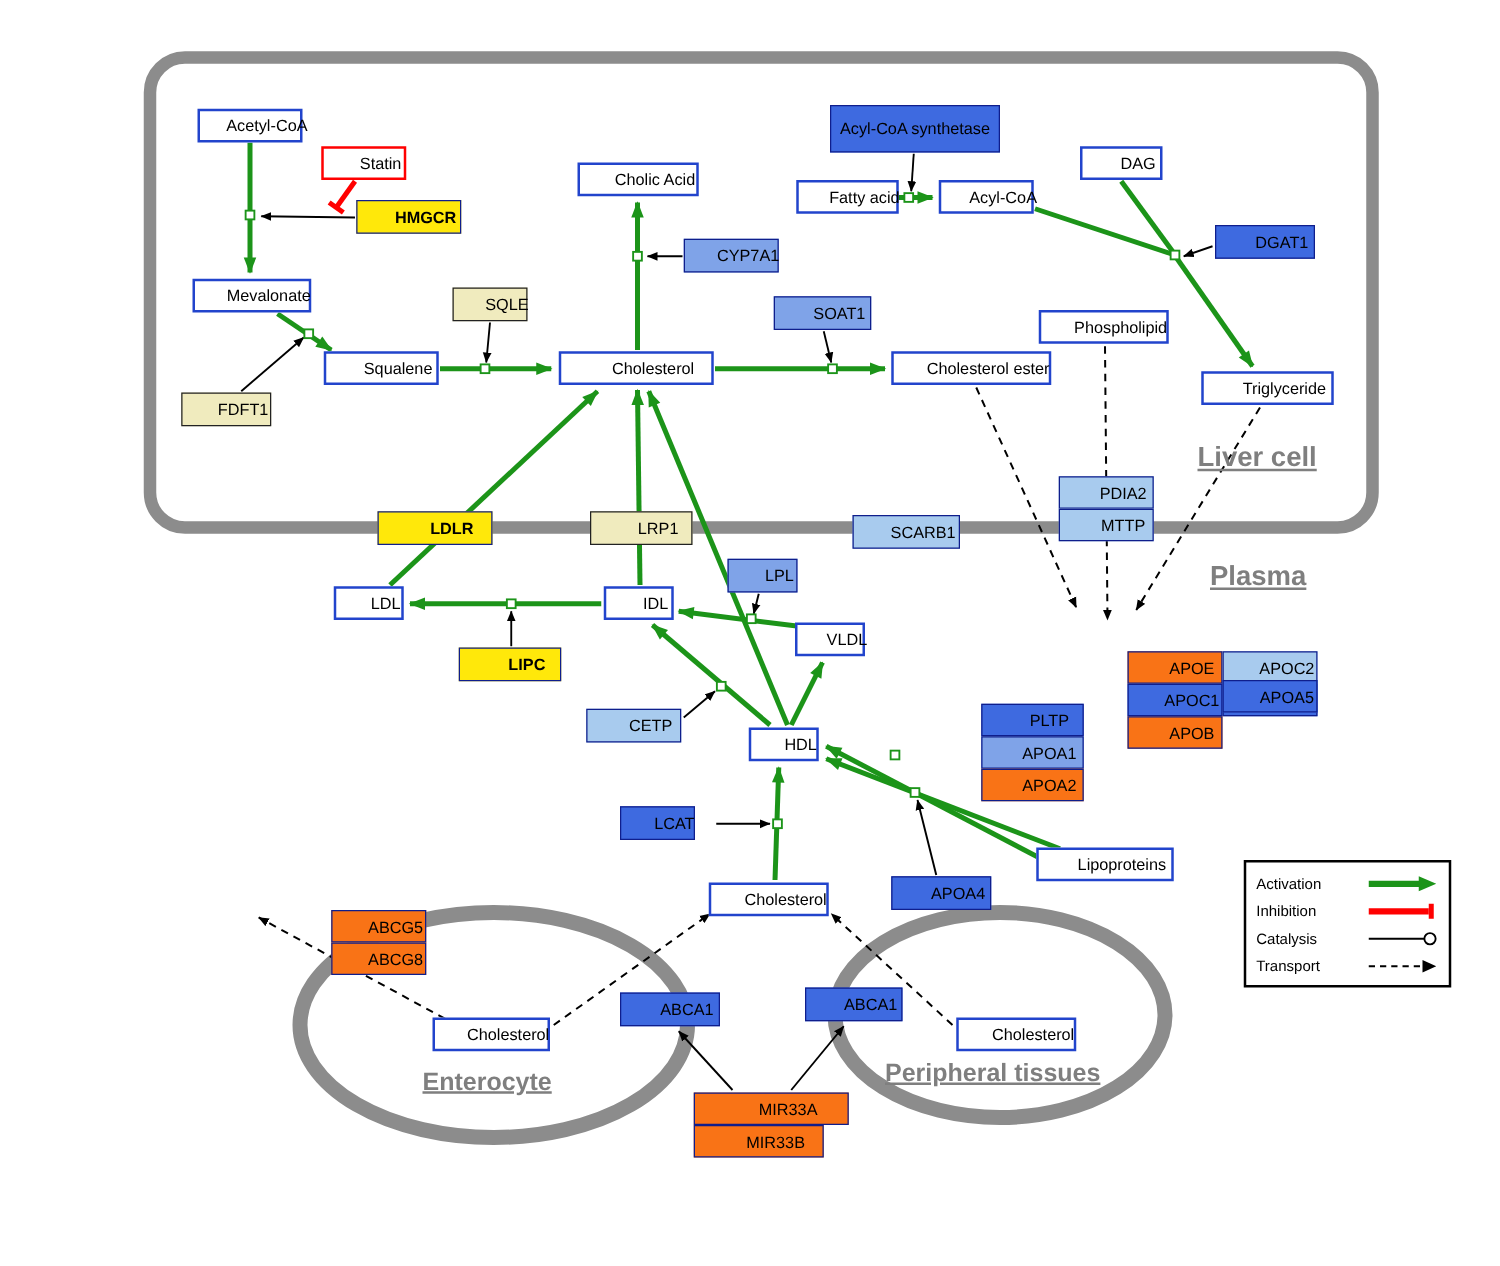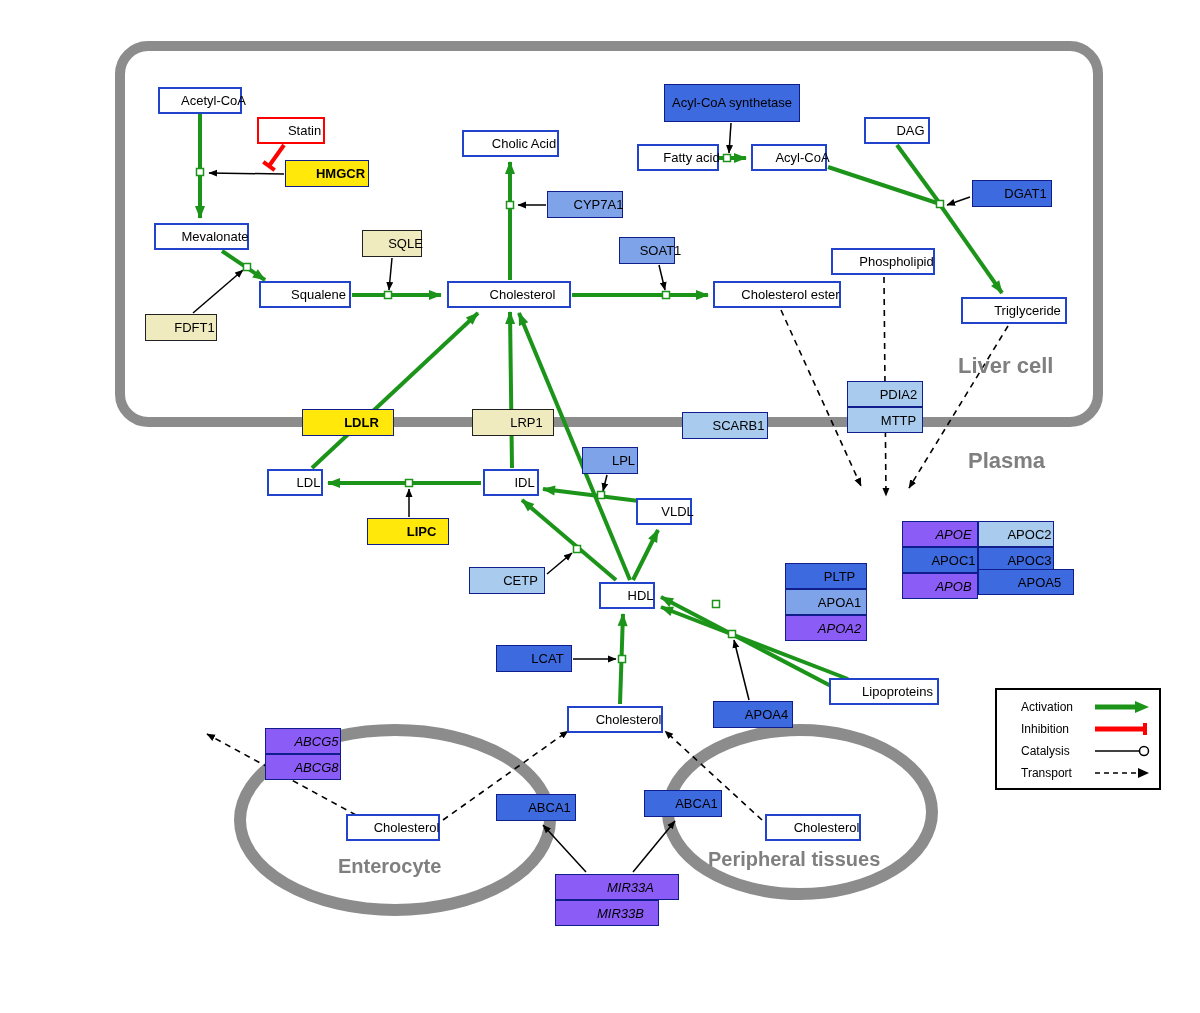--- a/index.html
+++ b/index.html
@@ -4,35 +4,35 @@
 <title>Pathway diagram</title>
 <style>
   html,body{margin:0;padding:0;background:#fff;}
   #canvas{position:relative;width:1200px;height:1013px;background:#fff;overflow:hidden;
           font-family:"Liberation Sans",sans-serif;}
   #edges{position:absolute;left:0;top:0;}
   .node{position:absolute;box-sizing:border-box;height:27px;display:flex;align-items:center;
         justify-content:center;font-size:13px;color:#000;background:#fff;text-align:center;
         white-space:nowrap;padding-left:27px;}
   .met{border:2px solid #2244CC;}
-  .g-dark{background:#8b5cf6;border:1px solid #0F1E8C;font-style:italic;}
+  .g-dark{background:#f97316;border:1px solid #0F1E8C;}
   .g-mid{background:#3E6AE0;border:1px solid #0F1E8C;}
   .g-soft{background:#7FA3E8;border:1px solid #0F1E8C;}
   .g-light{background:#A8CBEE;border:1px solid #0F1E8C;}
   .g-yellow{background:#FFE80A;border:1px solid #0F1E8C;font-weight:bold;}
   .g-cream{background:#F0EBBE;border:1px solid #222;}
   .statin{border:2px solid #FF0000;}
   .stack{height:26px;}
   .two-line{height:38px;line-height:1.05;white-space:normal;padding:16px 4px;font-size:13px;}
-  .region-label{position:absolute;font-weight:bold;color:#7F7F7F;}
+  .region-label{position:absolute;font-weight:bold;color:#7F7F7F;text-decoration:underline;}
   .lg{font-size:22px;}
   .md{font-size:20px;}
   .legend{position:absolute;left:995px;top:688px;width:166px;height:102px;background:#fff;
           border:2px solid #000;box-sizing:border-box;padding:6px 8px;}
-  .legend-row{display:flex;align-items:center;justify-content:space-between;height:22px;margin-left:16px;}
+  .legend-row{display:flex;align-items:center;justify-content:space-between;height:22px;}
   .legend-label{font-size:12px;color:#000;}
 </style>
 </head>
 <body>
 
 <div id="canvas">
 
 <svg id="edges" width="1200" height="1013" viewBox="0 0 1200 1013">
   <defs>
     <marker id="arrow-green" markerUnits="userSpaceOnUse" markerWidth="16" markerHeight="12" refX="13" refY="6" orient="auto">
@@ -146,39 +146,39 @@
 <div class="node met" style="left:567px;top:706px;width:96px">Cholesterol</div>
 <div class="node met" style="left:346px;top:814px;width:94px">Cholesterol</div>
 <div class="node met" style="left:765px;top:814px;width:96px">Cholesterol</div>
 
 <div class="node g-yellow" style="left:285px;top:160px;width:84px">HMGCR</div>
 <div class="node g-cream" style="left:145px;top:314px;width:72px">FDFT1</div>
 <div class="node g-cream" style="left:362px;top:230px;width:60px">SQLE</div>
 <div class="node g-soft" style="left:547px;top:191px;width:76px">CYP7A1</div>
 <div class="node g-mid two-line" style="left:664px;top:84px;width:136px">Acyl-CoA synthetase</div>
 <div class="node g-mid" style="left:972px;top:180px;width:80px">DGAT1</div>
-<div class="node g-soft" style="left:619px;top:237px;width:56px">SOAT1</div>
+<div class="node g-soft" style="left:619px;top:237px;width:78px">SOAT1</div>
 <div class="node g-light stack" style="left:847px;top:381px;width:76px">PDIA2</div>
 <div class="node g-light stack" style="left:847px;top:407px;width:76px">MTTP</div>
 <div class="node g-yellow" style="left:302px;top:409px;width:92px">LDLR</div>
 <div class="node g-cream" style="left:472px;top:409px;width:82px">LRP1</div>
 <div class="node g-light" style="left:682px;top:412px;width:86px">SCARB1</div>
 <div class="node g-soft" style="left:582px;top:447px;width:56px">LPL</div>
 <div class="node g-yellow" style="left:367px;top:518px;width:82px">LIPC</div>
 <div class="node g-light" style="left:469px;top:567px;width:76px">CETP</div>
 <div class="node g-mid stack" style="left:785px;top:563px;width:82px">PLTP</div>
 <div class="node g-soft stack" style="left:785px;top:589px;width:82px">APOA1</div>
 <div class="node g-dark stack" style="left:785px;top:615px;width:82px">APOA2</div>
 <div class="node g-dark stack" style="left:902px;top:521px;width:76px">APOE</div>
 <div class="node g-light stack" style="left:978px;top:521px;width:76px">APOC2</div>
 <div class="node g-mid stack" style="left:902px;top:547px;width:76px">APOC1</div>
 <div class="node g-mid stack" style="left:978px;top:547px;width:76px">APOC3</div>
 <div class="node g-dark stack" style="left:902px;top:573px;width:76px">APOB</div>
-<div class="node g-mid stack" style="left:978px;top:569px;width:96px">APOA5</div>
-<div class="node g-mid" style="left:496px;top:645px;width:76px">LCAT</div>
+<div class="node g-mid stack" style="left:978px;top:544px;width:76px">APOA5</div>
+<div class="node g-mid" style="left:496px;top:645px;width:60px">LCAT</div>
 <div class="node g-mid" style="left:713px;top:701px;width:80px">APOA4</div>
 <div class="node g-dark stack" style="left:265px;top:728px;width:76px">ABCG5</div>
 <div class="node g-dark stack" style="left:265px;top:754px;width:76px">ABCG8</div>
 <div class="node g-mid" style="left:496px;top:794px;width:80px">ABCA1</div>
 <div class="node g-mid" style="left:644px;top:790px;width:78px">ABCA1</div>
 <div class="node g-dark stack" style="left:555px;top:874px;width:124px">MIR33A</div>
 <div class="node g-dark stack" style="left:555px;top:900px;width:104px">MIR33B</div>
 
 <div class="legend">
   <div class="legend-row">

